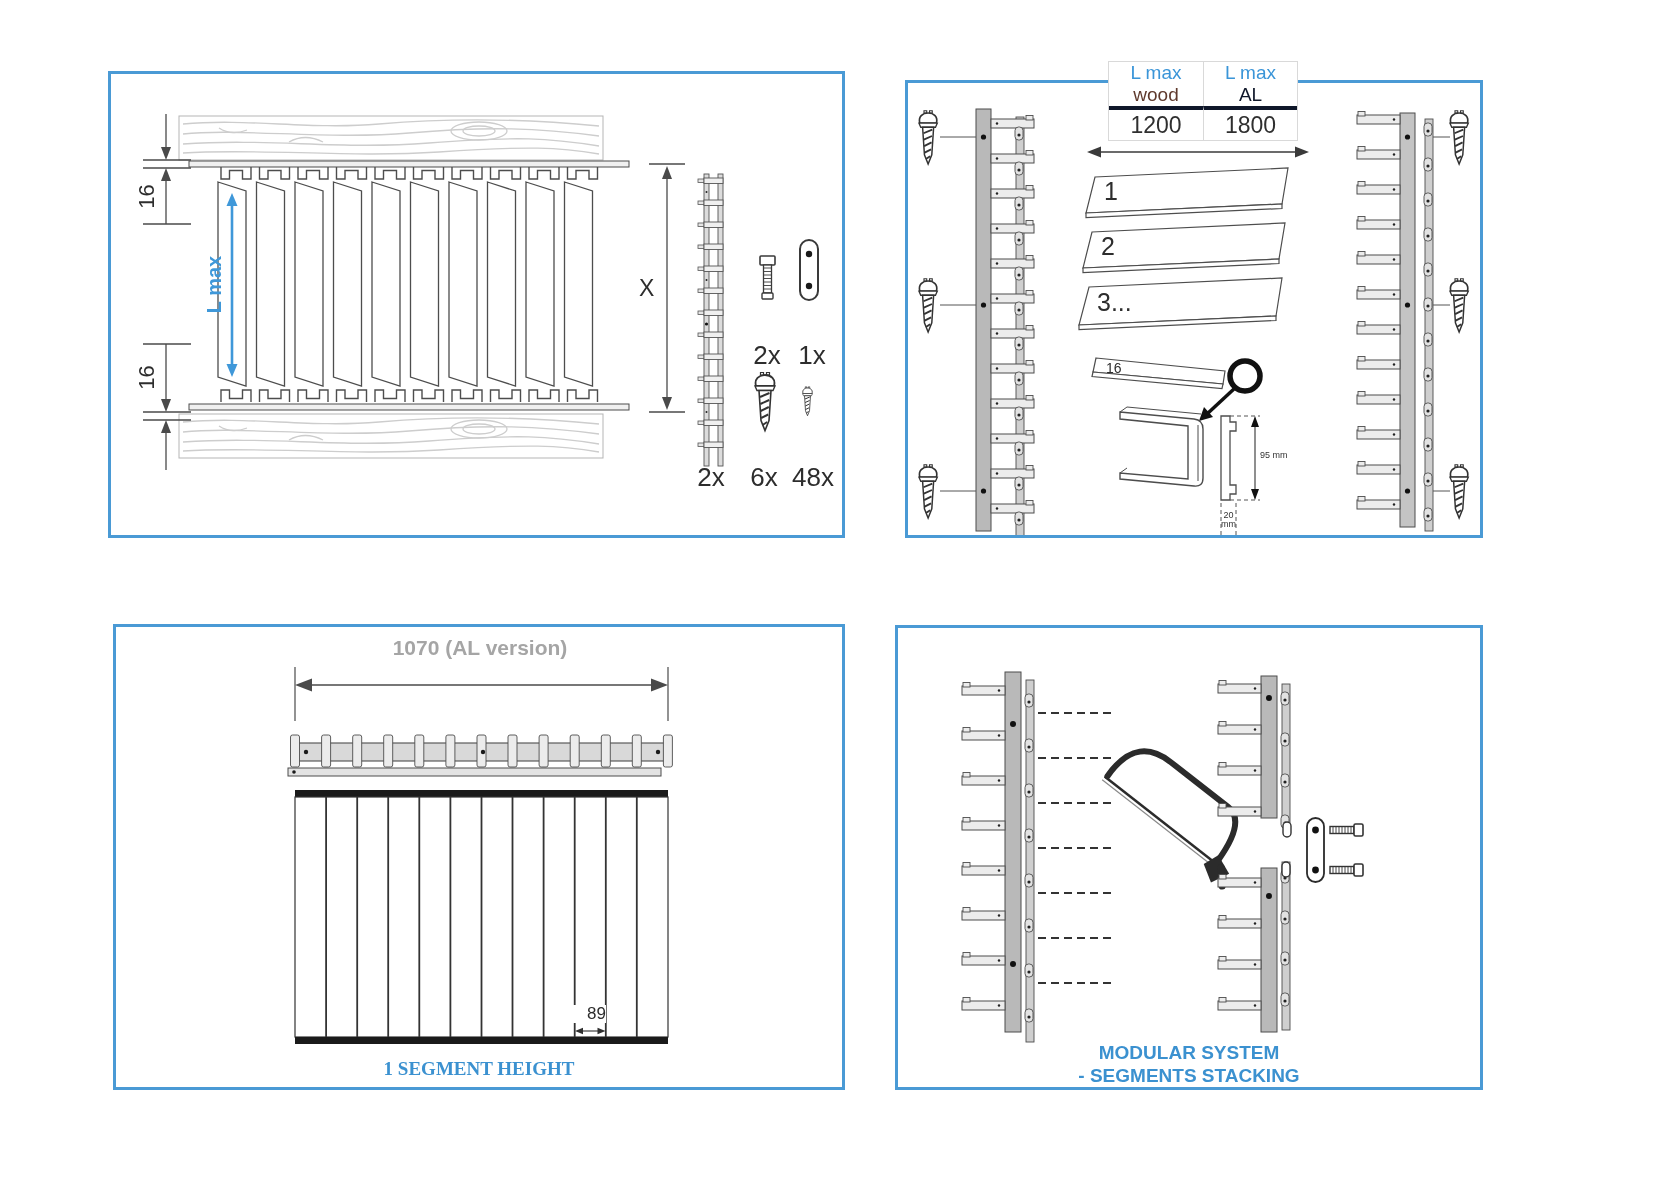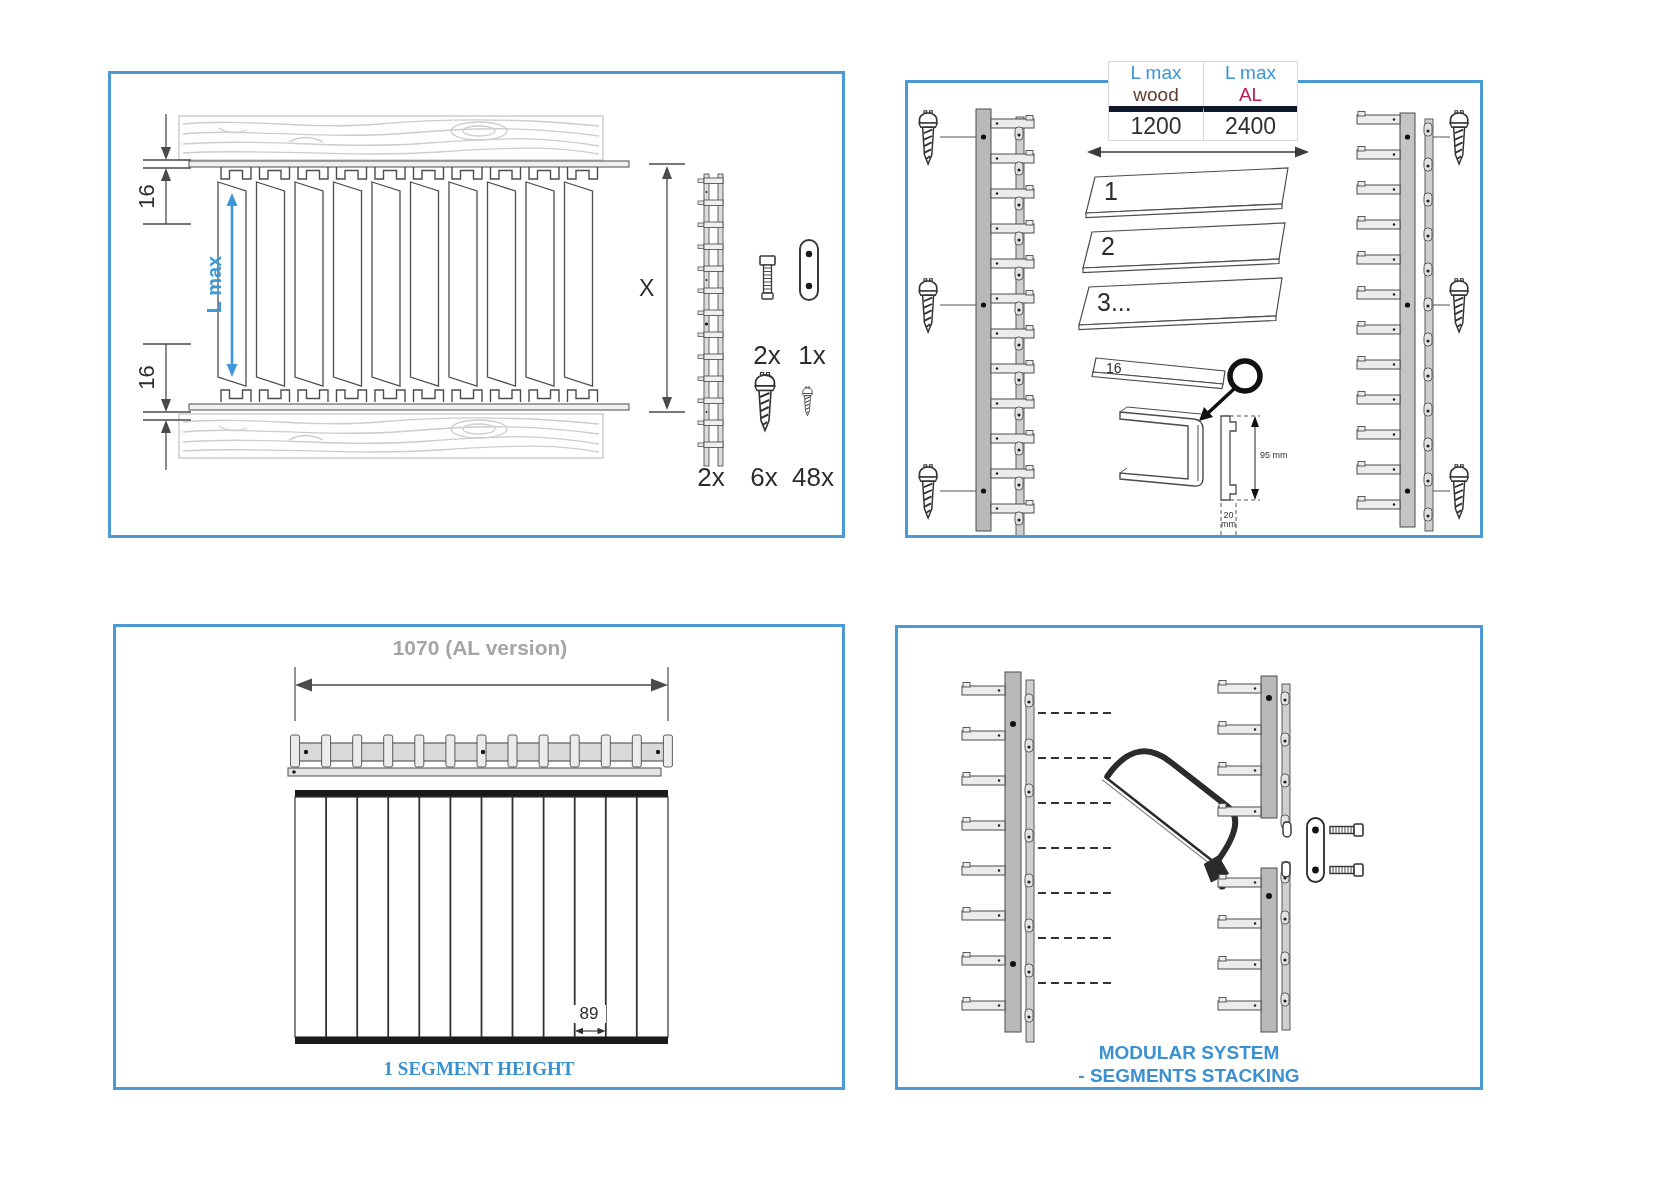--- a/index.html
+++ b/index.html
@@ -9,27 +9,27 @@
   .panel svg{position:absolute;left:0;top:0;}
   .lbl{position:absolute;color:#2d2d2d;white-space:nowrap;line-height:1.05;}
   .cnt{font-size:26px;text-align:center;margin-top:28px;}
   .rot{transform:rotate(-90deg);transform-origin:center center;text-align:center;}
   .blue{color:#3f98d9;font-weight:bold;}
   .capt{color:#3b91d0;font-weight:bold;font-size:19px;text-align:center;width:100%;left:0;}
   .dimgray{color:#a5a5a5;font-weight:bold;font-size:21px;text-align:center;}
   
   .ltable{position:absolute;background:#fff;border:1px solid #d9d9d9;z-index:3;
           display:grid;grid-template-columns:1fr 1fr;grid-template-rows:44px 34px;}
-  .ltable .cell{border-left:1px solid #d9d9d9;border-top:6px solid #0f172a;
+  .ltable .cell{border-left:1px solid #d9d9d9;border-top:4px solid #0f172a;
           display:flex;flex-direction:column;align-items:center;justify-content:center;}
   .ltable .cell:nth-child(1),.ltable .cell:nth-child(2){border-top:none;}
   .ltable .cell:nth-child(odd){border-left:none;}
   .hdr1{color:#3a95d8;font-size:19px;}
   .wood-text{color:#5f3a2d;font-size:19px;}
-  .al-text{color:#be185d;font-size:19px;}
+  .al-text{color:#0f172a;font-size:19px;}
   .tval{color:#2f2f2f;font-size:23px;}
 </style>
 </head>
 <body>
 
 <svg width="0" height="0" style="position:absolute">
   <defs>
     <g id="grain" fill="none" stroke="#cdcdcd" stroke-width="1.3">
       <path d="M4,8 C70,2 130,14 200,8 S340,2 420,10"></path>
       <path d="M4,18 C60,12 150,24 230,17 S360,12 420,20"></path>
@@ -243,21 +243,21 @@
     <div class="ltable" style="left:200px;top:-22px;width:188px;height:78px;">
       <div class="cell">
         <span class="hdr1">L max</span>
         <span class="wood-text">wood</span>
       </div>
       <div class="cell">
         <span class="hdr1">L max</span>
         <span class="al-text">AL</span>
       </div>
       <div class="cell tval">1200</div>
-      <div class="cell tval">2400</div>
+      <div class="cell tval">1800</div>
     </div>
     <svg width="572" height="452" viewBox="0 0 572 452">
 
       <g stroke="#3a3a3a" fill="#3a3a3a">
         <line x1="188" y1="69" x2="392" y2="69" stroke-width="1.6"></line>
         <polygon points="179,69 193,63.5 193,74.5" stroke="none"></polygon>
         <polygon points="401,69 387,63.5 387,74.5" stroke="none"></polygon>
       </g>
 
       <g fill="#fff" stroke="#4d4d4d" stroke-width="1.2">
@@ -444,21 +444,21 @@
         <rect x="179" y="410" width="373" height="7" fill="#1a1a1a"></rect>
       </g>
 
       <g stroke="#2f2f2f" fill="#2f2f2f">
         <line x1="464" y1="404" x2="485" y2="404" stroke-width="1.1"></line>
         <polygon points="459,404 467,400.8 467,407.2" stroke="none"></polygon>
         <polygon points="489.5,404 481.5,400.8 481.5,407.2" stroke="none"></polygon>
       </g>
     </svg>
     <div class="lbl dimgray" style="left:204px;top:10px;width:320px;">1070 (AL version)</div>
-    <div class="lbl" style="left:456px;top:378px;width:34px;font-size:17px;text-align:center;background:#fff;">89</div>
+    <div class="lbl" style="left:456px;top:378px;width:34px;font-size:17px;text-align:right;background:#fff;">89</div>
     <div class="lbl capt" style="top:432px;font-family:Liberation Serif, serif;">1 SEGMENT HEIGHT</div>
   </div>
 
   <div class="panel" style="left:895px;top:625px;width:588px;height:465px;">
     <svg width="582" height="459" viewBox="0 0 582 459">
 
       <g transform="translate(62,44)">
         <rect x="45" y="0" width="16" height="360" fill="#b9b9b9" stroke="#4d4d4d" stroke-width="1"></rect>
         <rect x="66" y="8" width="8" height="362" fill="#cfcfcf" stroke="#4d4d4d" stroke-width="0.9"></rect>
         <use href="#armL" x="2" y="14"></use>

